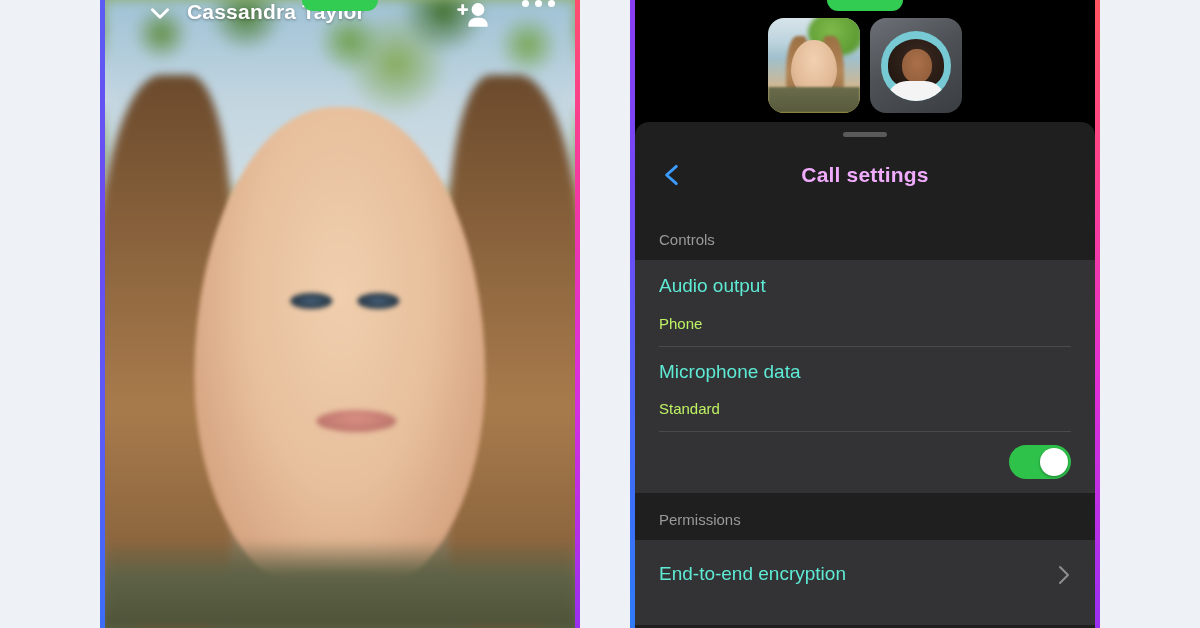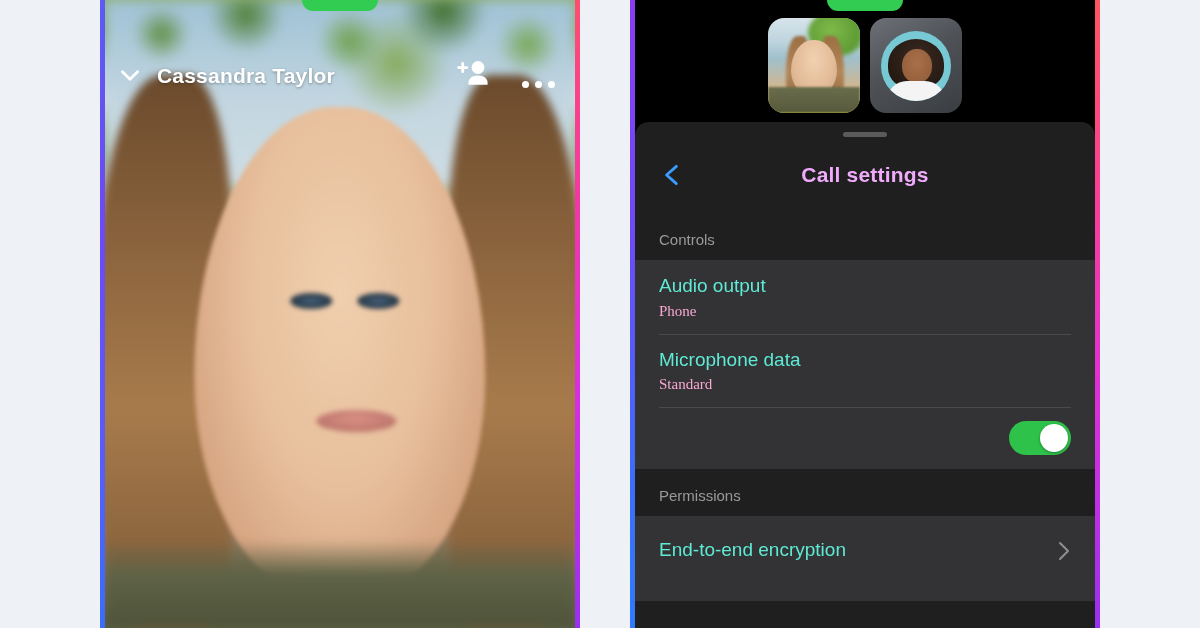--- a/index.html
+++ b/index.html
@@ -95,22 +95,22 @@
     background: radial-gradient(ellipse at 50% 50%, #46617a 0%, #2d3f4f 55%, #1d2730 100%);
     filter: blur(1.2px); }
   .cam-eye.l { left: 33%; top: 38%; }
   .cam-eye.r { left: 56%; top: 38%; }
   .cam-mouth { position:absolute; left: 42%; top: 62%; width: 80px; height: 22px;
     border-radius: 50%; background: radial-gradient(ellipse at 50% 40%, #d98f83 0%, #c27a70 60%, #a9655e 100%);
     filter: blur(1.6px); }
 
   .cam-header {
     position: absolute; left: 0; right: 0; top: 0; height: 88px;
-    display: flex; align-items: flex-end; gap: 14px;
-    padding: 0 20px 0 12px;
+    display: flex; align-items: flex-start; gap: 14px;
+    padding: 0 20px 0 42px;
     z-index: 5;
   }
   .chev-down { width: 26px; height: 26px; flex: 0 0 auto; }
   .caller-name {
     color: #fff; font-size: 21px; font-weight: bold;
     letter-spacing: .2px; white-space: nowrap;
     text-shadow: 0 1px 3px rgba(0,0,0,.35);
   }
   .header-spacer { flex: 1 1 auto; }
   .icon-btn { flex: 0 0 auto; display: flex; align-items: center; justify-content: center; }
@@ -177,21 +177,21 @@
     position: relative;
     padding: 14px 24px 14px 24px;
     display: flex; align-items: center;
   }
   .row + .row::before {
     content: ""; position: absolute; left: 24px; right: 24px; top: 0;
     height: 1px; background: #4a4a4c;
   }
   .row-text { flex: 1 1 auto; min-width: 0; }
   .row-title { color: #5eead4; font-size: 19px; line-height: 1.3; }
-  .row-sub { color: #f9a8d4; font-size: 15px; margin-top: 4px; font-family: Liberation Serif, serif; }
+  .row-sub { color: #bef264; font-size: 15px; margin-top: 16px; }
   .row-acc { flex: 0 0 auto; margin-left: 14px; display: flex; align-items: center; }
 
   .toggle {
     width: 62px; height: 34px; border-radius: 17px;
     background: #2ec24a; position: relative;
   }
   .toggle .knob {
     position: absolute; top: 3px; right: 3px;
     width: 28px; height: 28px; border-radius: 50%;
     background: #fff; box-shadow: 0 1px 3px rgba(0,0,0,.35);

